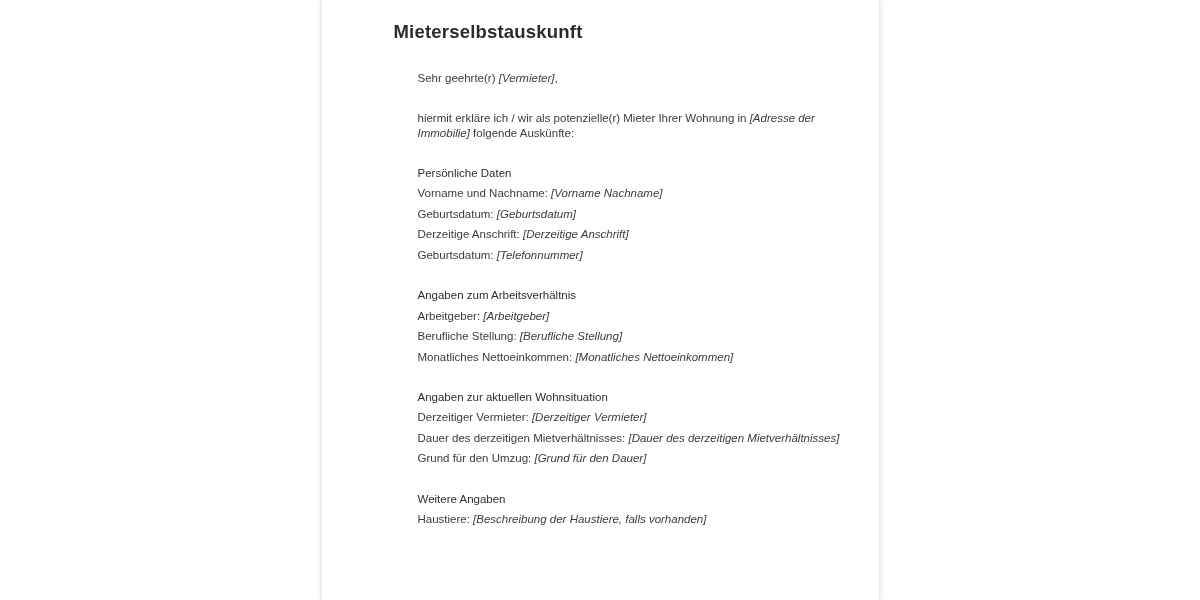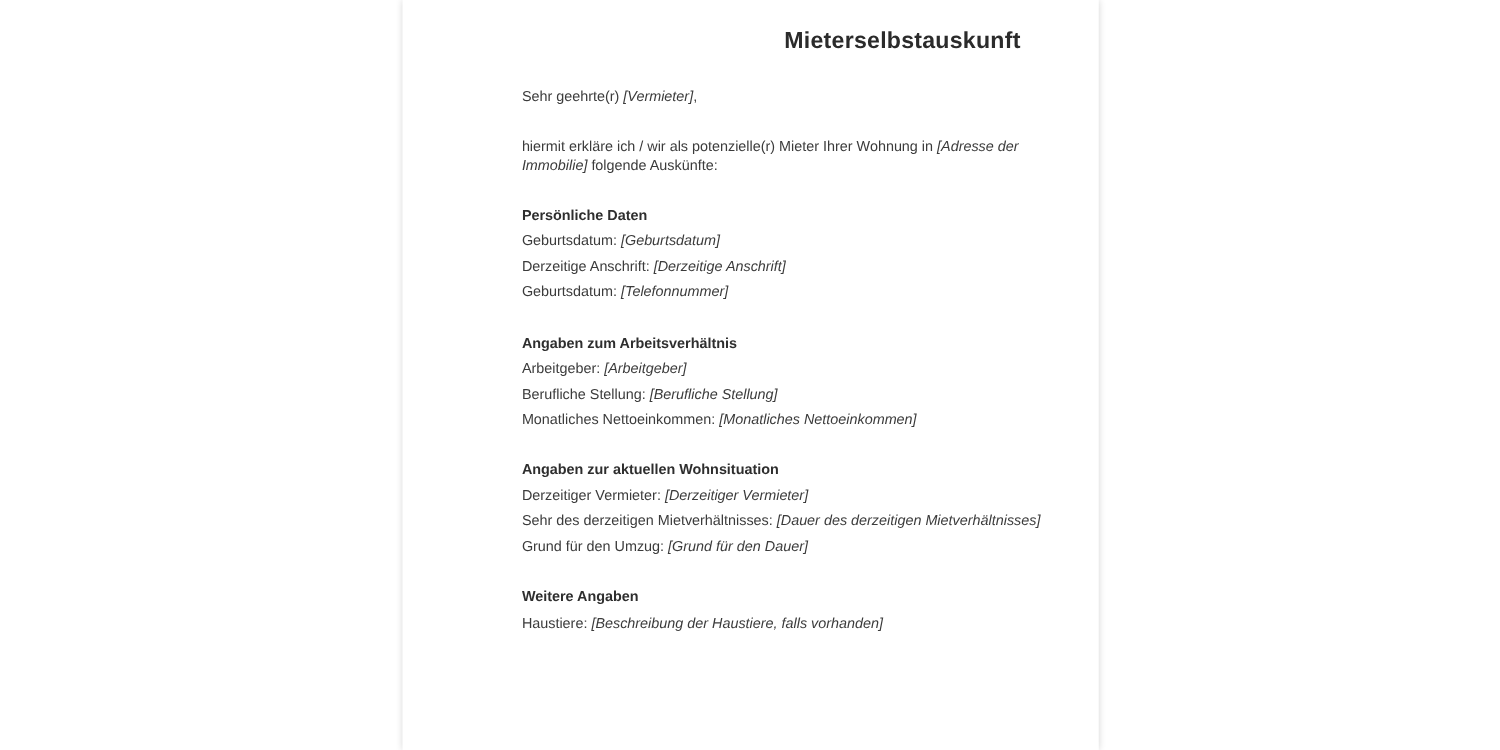--- a/index.html
+++ b/index.html
@@ -22,78 +22,79 @@
     box-sizing: border-box;
     padding: 19px 62px 0 72px;
     font-family: "Liberation Sans", "DejaVu Sans", sans-serif;
     font-size: 11.5px;
     color: #3b3b3b;
   }
   h1.doc-title {
     font-size: 18.5px;
     line-height: 26px;
     font-weight: 700;
-    text-align: right;
+    text-align: left;
     margin: 0;
     color: #2b2b2b;
     letter-spacing: 0.2px;
   }
   .line {
     margin: 0 0 6.2px 0;
     line-height: 14.3px;
   }
   .block {
     margin-top: 26px;
     margin-left: 24px;
   }
   section.block { margin-bottom: 0; }
   .field-line {
     white-space: nowrap;
   }
   .para {
     white-space: normal;
   }
   .sec-heading {
-    font-weight: 700;
+    font-weight: 400;
     color: #2e2e2e;
   }
   em.ph {
     font-style: italic;
   }
 </style>
 </head>
 <body>
 
 <div class="canvas">
   <div class="page">
 
     <h1 class="doc-title">Mieterselbstauskunft</h1>
 
     <p class="line para block"><span>Sehr geehrte(r) </span><em class="ph">[Vermieter]</em><span>,</span></p>
 
     <p class="line para block"><span>hiermit erkläre ich / wir als potenzielle(r) Mieter Ihrer Wohnung in </span><em class="ph">[Adresse der Immobilie]</em><span> folgende Auskünfte:</span></p>
 
     <section class="block">
       <p class="line sec-heading">Persönliche Daten</p>
+      <p class="line field-line"><span>Vorname und Nachname: </span><em class="ph">[Vorname Nachname]</em></p>
       <p class="line field-line"><span>Geburtsdatum: </span><em class="ph">[Geburtsdatum]</em></p>
       <p class="line field-line"><span>Derzeitige Anschrift: </span><em class="ph">[Derzeitige Anschrift]</em></p>
       <p class="line field-line"><span>Geburtsdatum: </span><em class="ph">[Telefonnummer]</em></p>
     </section>
 
     <section class="block">
       <p class="line sec-heading">Angaben zum Arbeitsverhältnis</p>
       <p class="line field-line"><span>Arbeitgeber: </span><em class="ph">[Arbeitgeber]</em></p>
       <p class="line field-line"><span>Berufliche Stellung: </span><em class="ph">[Berufliche Stellung]</em></p>
       <p class="line field-line"><span>Monatliches Nettoeinkommen: </span><em class="ph">[Monatliches Nettoeinkommen]</em></p>
     </section>
 
     <section class="block">
       <p class="line sec-heading">Angaben zur aktuellen Wohnsituation</p>
       <p class="line field-line"><span>Derzeitiger Vermieter: </span><em class="ph">[Derzeitiger Vermieter]</em></p>
-      <p class="line field-line"><span>Sehr des derzeitigen Mietverhältnisses: </span><em class="ph">[Dauer des derzeitigen Mietverhältnisses]</em></p>
+      <p class="line field-line"><span>Dauer des derzeitigen Mietverhältnisses: </span><em class="ph">[Dauer des derzeitigen Mietverhältnisses]</em></p>
       <p class="line field-line"><span>Grund für den Umzug: </span><em class="ph">[Grund für den Dauer]</em></p>
     </section>
 
     <section class="block">
       <p class="line sec-heading">Weitere Angaben</p>
       <p class="line field-line"><span>Haustiere: </span><em class="ph">[Beschreibung der Haustiere, falls vorhanden]</em></p>
     </section>
 
   </div>
 </div>

